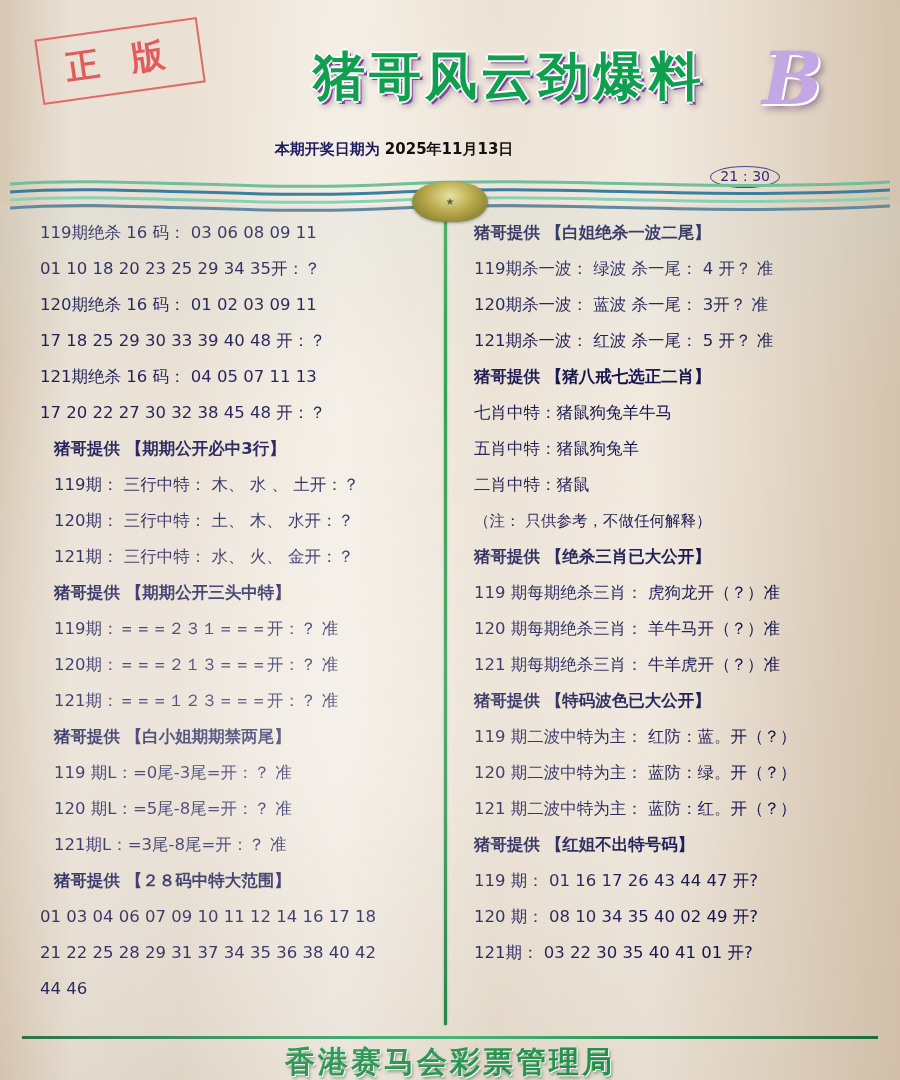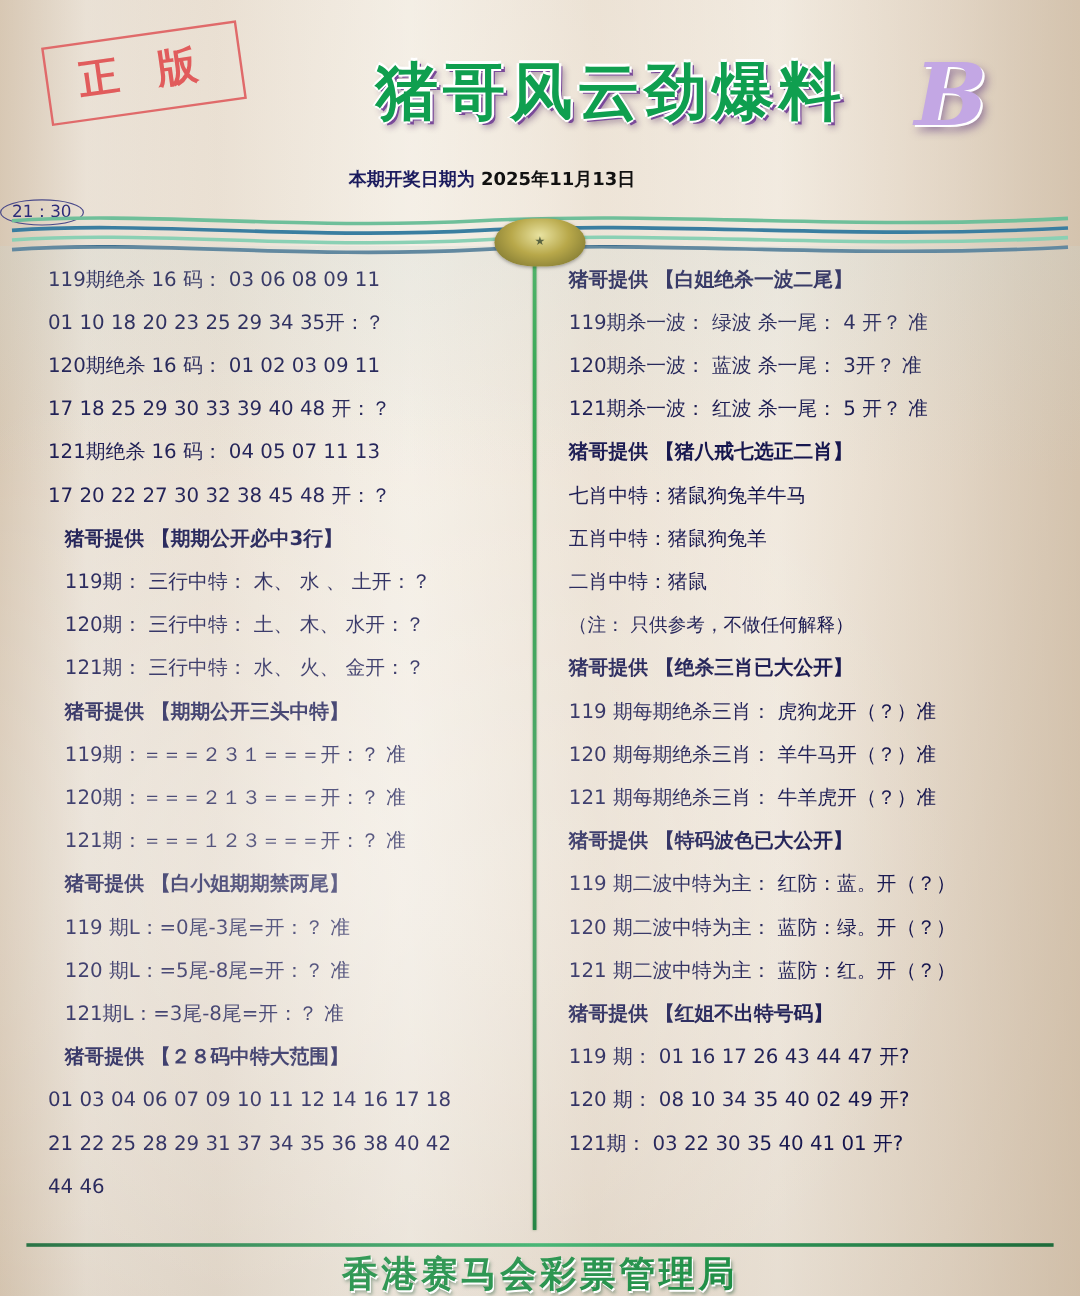--- a/index.html
+++ b/index.html
@@ -55,26 +55,26 @@
     font-family:"DejaVu Sans","Liberation Sans",sans-serif;
   }
   .logo-b{
     position:absolute;left:762px;top:36px;
     font-family:"DejaVu Serif","Liberation Serif",serif;
     font-style:italic;font-weight:bold;font-size:72px;
     color:#c3a7e4;
     text-shadow:2px 2px 0 #ffffff, 4px 5px 7px rgba(80,40,120,.5);
   }
   .draw-date{
-    position:absolute;left:16px;top:140px;width:788px;text-align:center;
+    position:absolute;left:0;top:140px;width:788px;text-align:center;
     font-size:15px;color:#1b1b5e;font-weight:bold;
   }
   .draw-date .dval{color:#111;font-weight:bold;}
   .draw-time{
-    position:absolute;left:0;top:166px;width:780px;text-align:left;
+    position:absolute;left:0;top:166px;width:780px;text-align:right;
     font-size:14px;color:#2c2c7a;
   }
   .draw-time .circ{
     display:inline-block;border:1px solid #4a4a8a;border-radius:50%;
     padding:1px 9px;
   }
 
   
   .waves{position:absolute;left:0;top:176px;width:900px;height:42px;}
   .medal{

